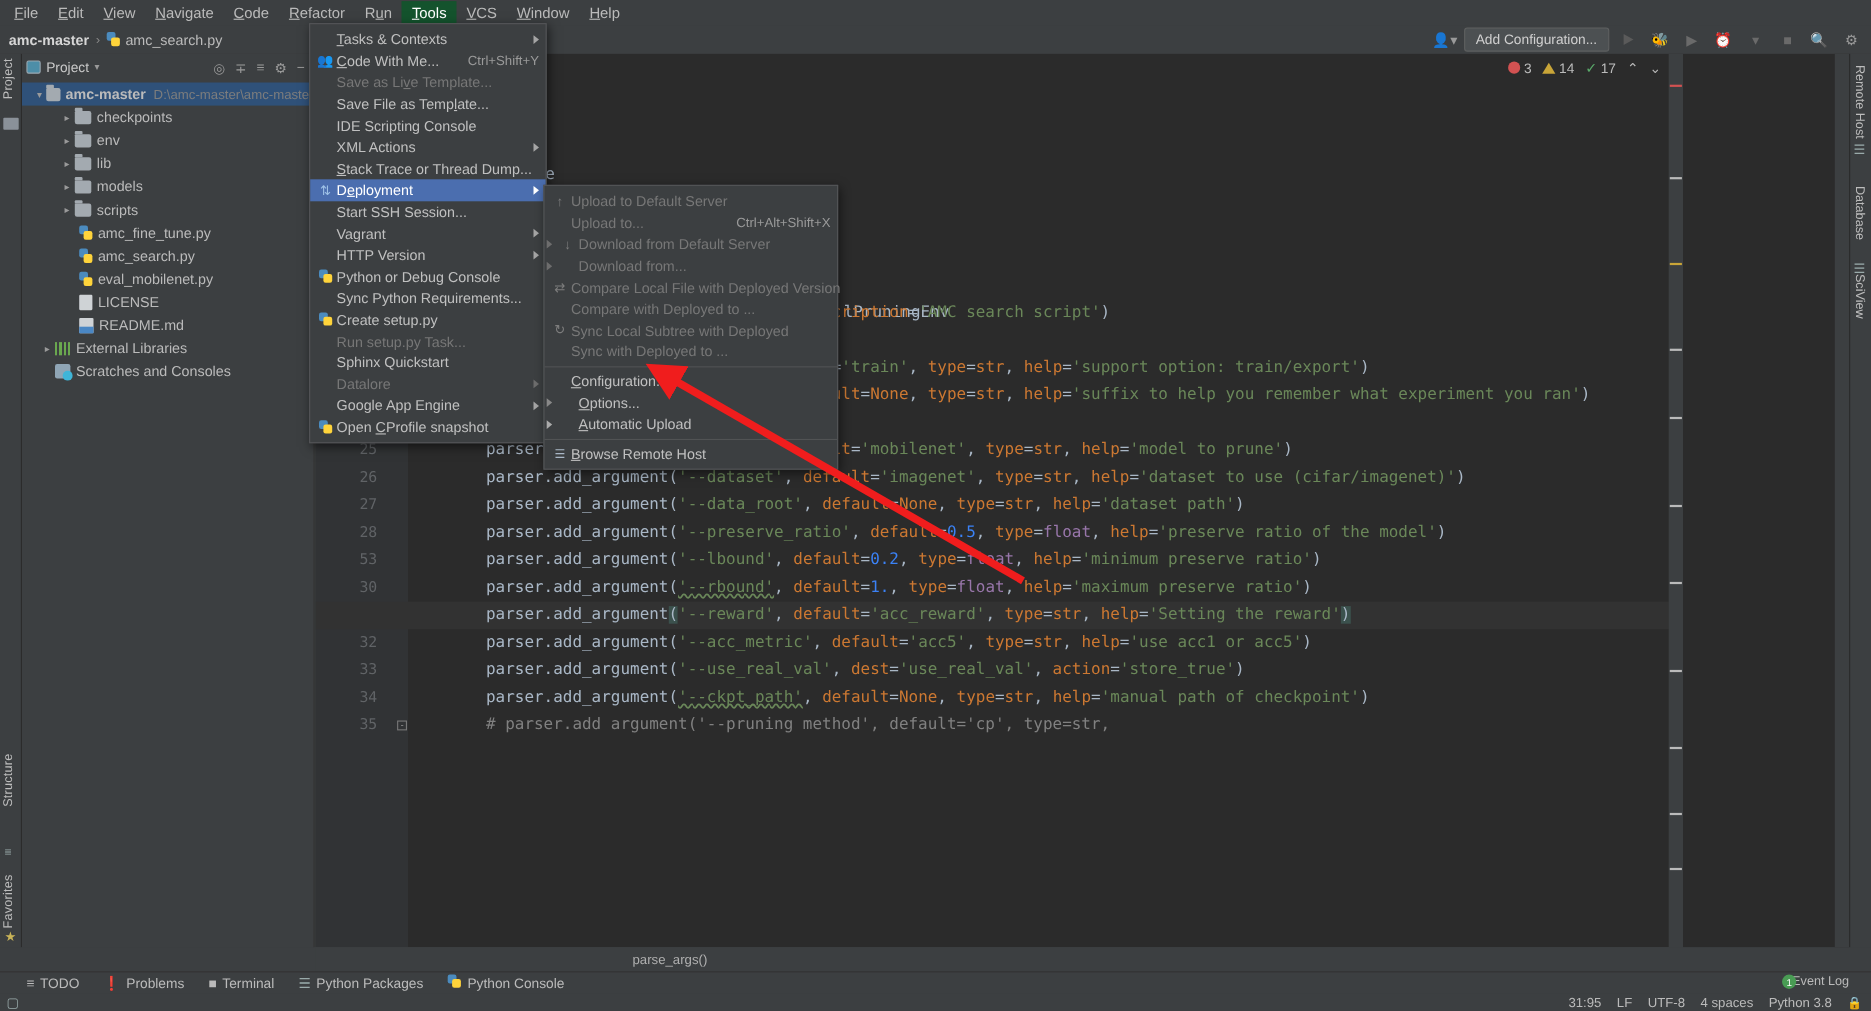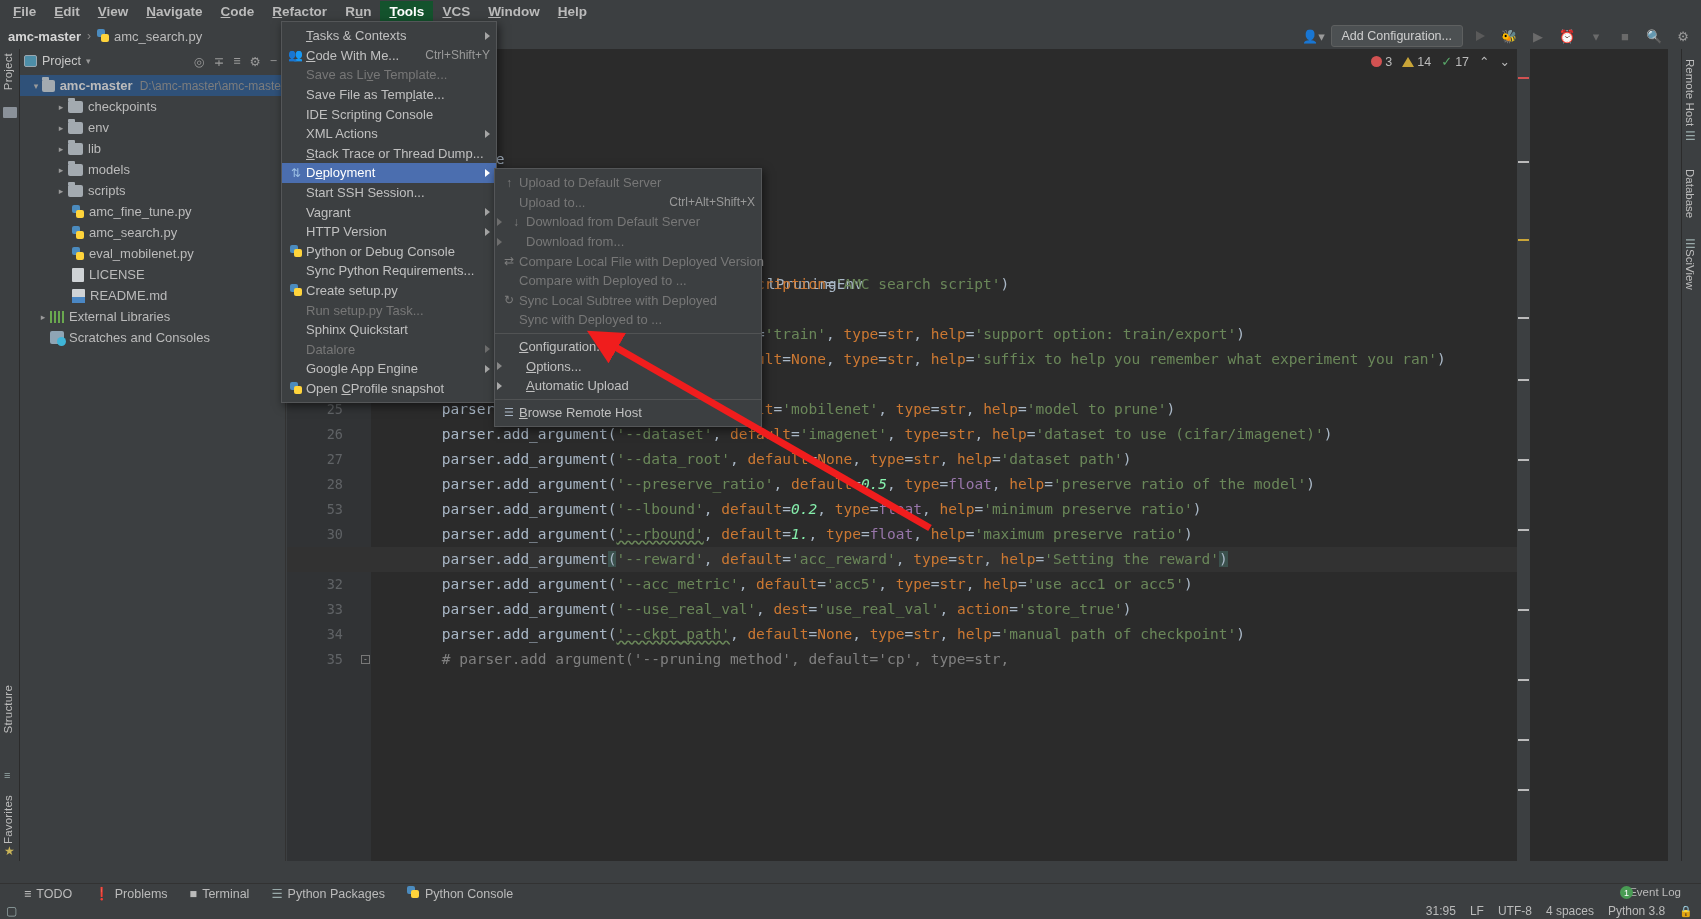--- a/index.html
+++ b/index.html
@@ -14,21 +14,20 @@
   #app { position: relative; width: 1701px; height: 919px; }
 
   
   .menubar {
     position: absolute; top: 0; left: 0; width: 1701px; height: 23px;
     background: #3c3f41; display: flex; align-items: center; padding-left: 4px;
   }
   .menu-item {
     padding: 3px 9px; color: #bbbbbb; font-size: 13.5px; line-height: 16px;
     white-space: nowrap;
-    font-weight: bold;
   }
   .menu-item.active { background: #14532d; color: #ffffff; }
   .menu-item u { text-decoration: underline; }
 
   
   .navbar {
     position: absolute; top: 23px; left: 0; width: 1701px; height: 26px;
     background: #3c3f41; display: flex; align-items: center; padding-left: 8px;
   }
   .crumb { display: flex; align-items: center; font-size: 13px; }
@@ -149,21 +148,21 @@
     line-height: 25px; color: #606366;
     font-family: "DejaVu Sans Mono", monospace; font-size: 13.5px;
   }
   .lnum.cur { color: #a4a3a3; }
   .ln.hl { background: #323232; }
   .codetext { position: absolute; left: 84px; }
 
   
   .kw   { color: #cc7832; }
   .str  { color: #6a8759; }
-  .num  { color: #86efac; font-style: italic; }
+  .num  { color: #3b82f6; }
   .cmt  { color: #808080; }
   .par  { color: #a9b7c6; }
   .id   { color: #a9b7c6; }
   .dec  { color: #9876aa; }
   .type { color: #cc7832; }
   .sq   { text-decoration: underline wavy #6a8759; text-decoration-skip-ink: none; }
   .cursor-paren { background: #3b514d; }
 
   
   .stripe {
@@ -654,20 +653,23 @@
 
   <svg class="annot" viewBox="0 0 1701 919" xmlns="http://www.w3.org/2000/svg">
     <defs>
       <marker id="arrowhead" markerWidth="5" markerHeight="5" refX="1.2" refY="2.5" orient="auto">
         <polygon points="0,0 5,2.5 0,5" fill="#f01d1d"></polygon>
       </marker>
     </defs>
     <line x1="930" y1="528" x2="610" y2="344" stroke="#f01d1d" stroke-width="7" marker-end="url(#arrowhead)"></line>
   </svg>
 
+  <div class="editor-breadcrumb">
+    <span style="margin-left:200px;">parse_args()</span>
+  </div>
 
   <div class="bottombar">
     <div class="btab">
       <span>≡</span>
       <span>TODO</span>
     </div>
     <div class="btab">
       <span style="color:#d6d6d6;">❗</span>
       <span>Problems</span>
     </div>

